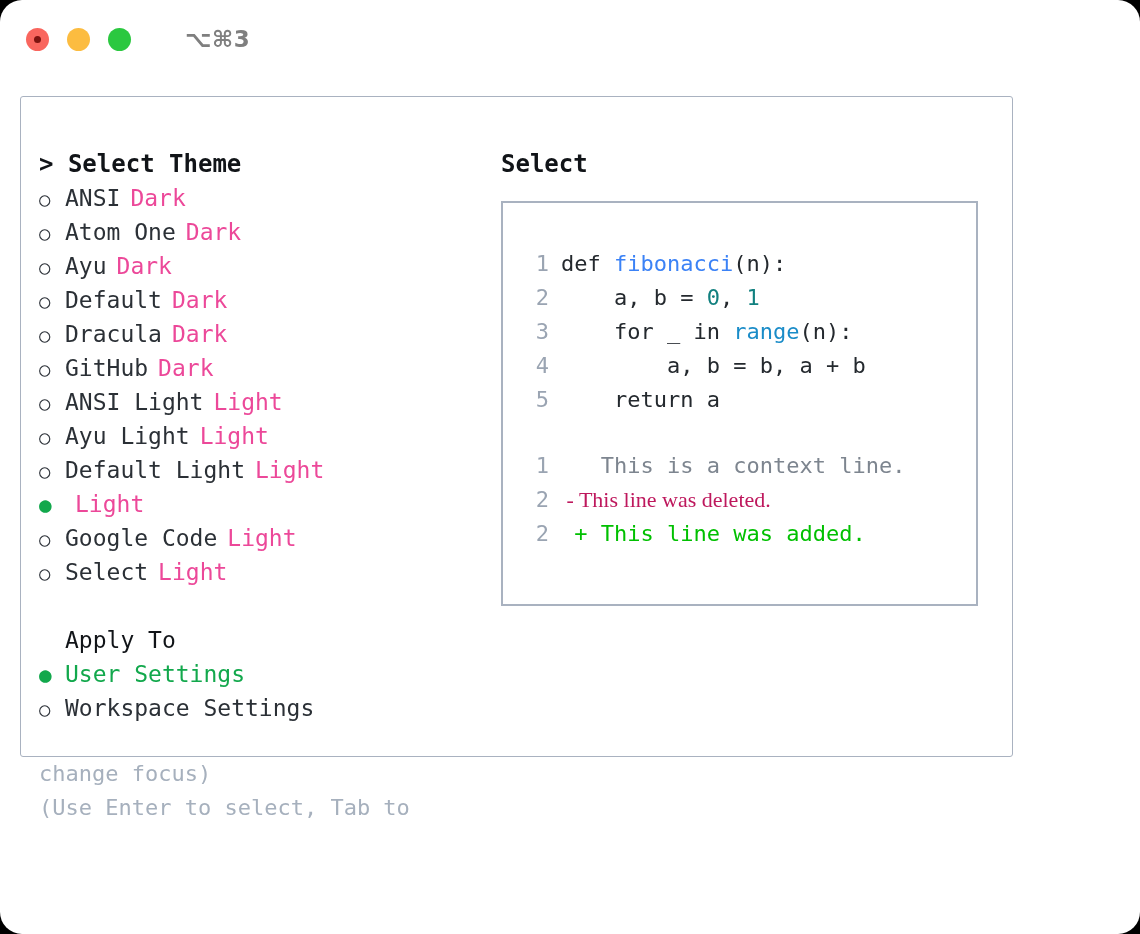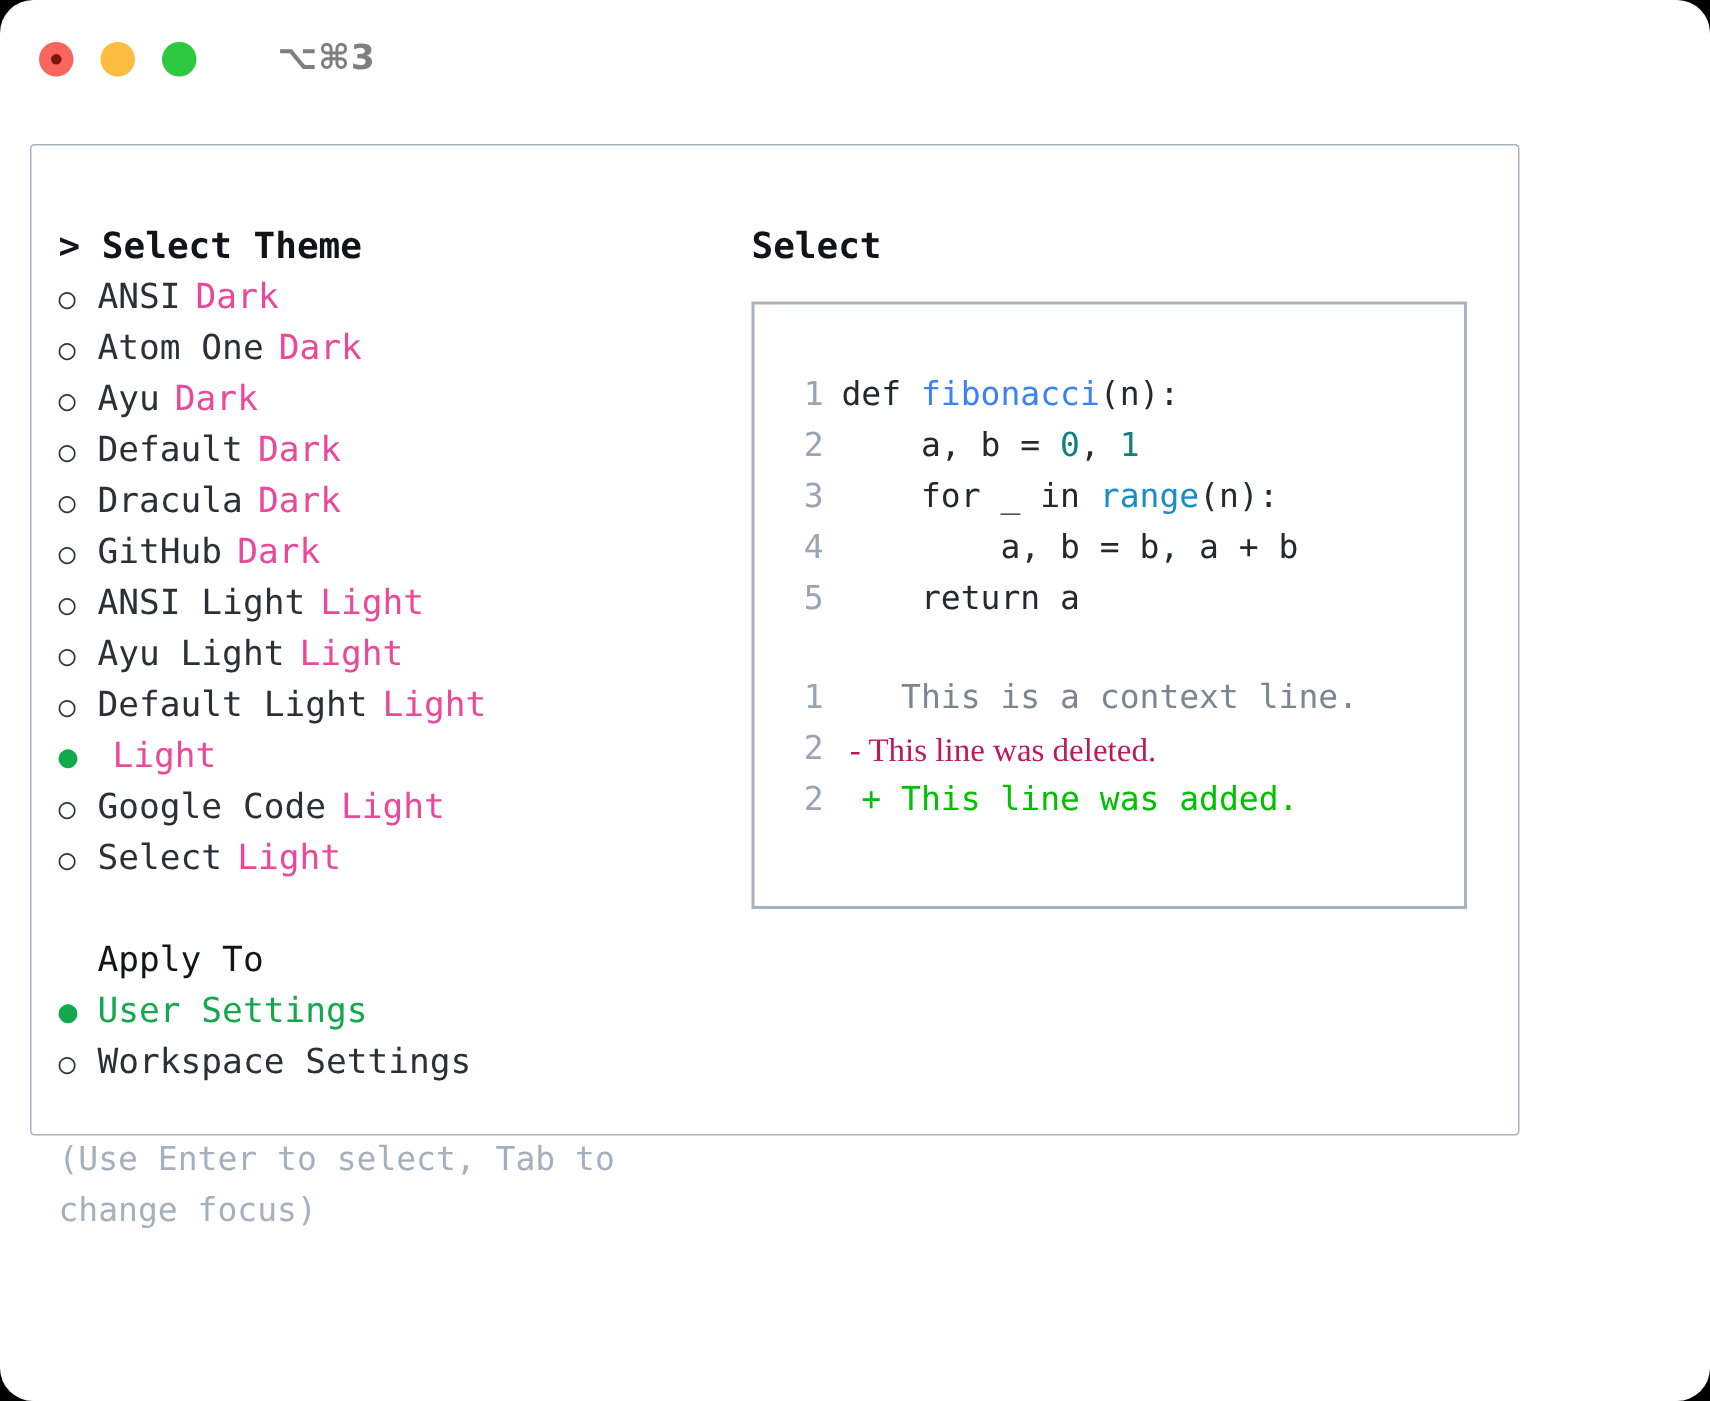--- a/index.html
+++ b/index.html
@@ -233,22 +233,22 @@
       <div class="spacer-row"></div>
 
       <div class="group-head"><span class="marker blank">○</span><span>Apply To</span></div>
 
       <div class="opt-list" id="apply-list">
           <div class="opt selected"><span class="marker sel">●</span><span class="opt-label">User Settings</span></div>
           <div class="opt"><span class="marker">○</span><span class="opt-label">Workspace Settings</span></div>
         </div>
 
       <div class="hint">
+        <div>change focus)</div>
         <div>(Use Enter to select, Tab to</div>
-        <div>change focus)</div>
       </div>
     </div>
 
     <div class="right-col">
       <div class="preview-title">Select</div>
       <div class="preview-box">
         <div id="code-block">
             <div class="code-line"><span class="lineno">1</span><span class="code-text"><span class="tok-plain">def </span><span class="tok-fn">fibonacci</span><span class="tok-plain">(n):</span></span></div>
             <div class="code-line"><span class="lineno">2</span><span class="code-text"><span class="tok-plain">    a, b = </span><span class="tok-num">0</span><span class="tok-plain">, </span><span class="tok-num">1</span></span></div>
             <div class="code-line"><span class="lineno">3</span><span class="code-text"><span class="tok-plain">    for _ in </span><span class="tok-call">range</span><span class="tok-plain">(n):</span></span></div>

